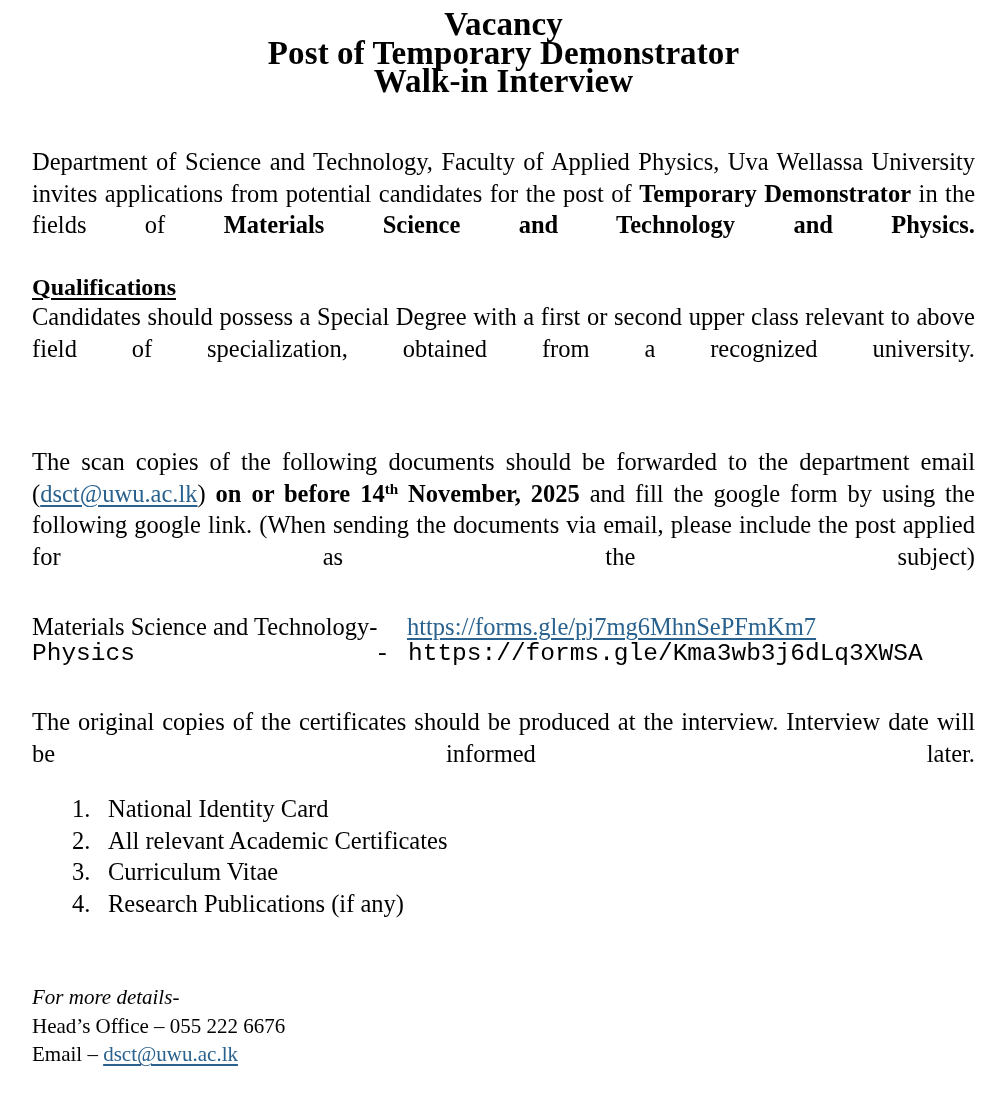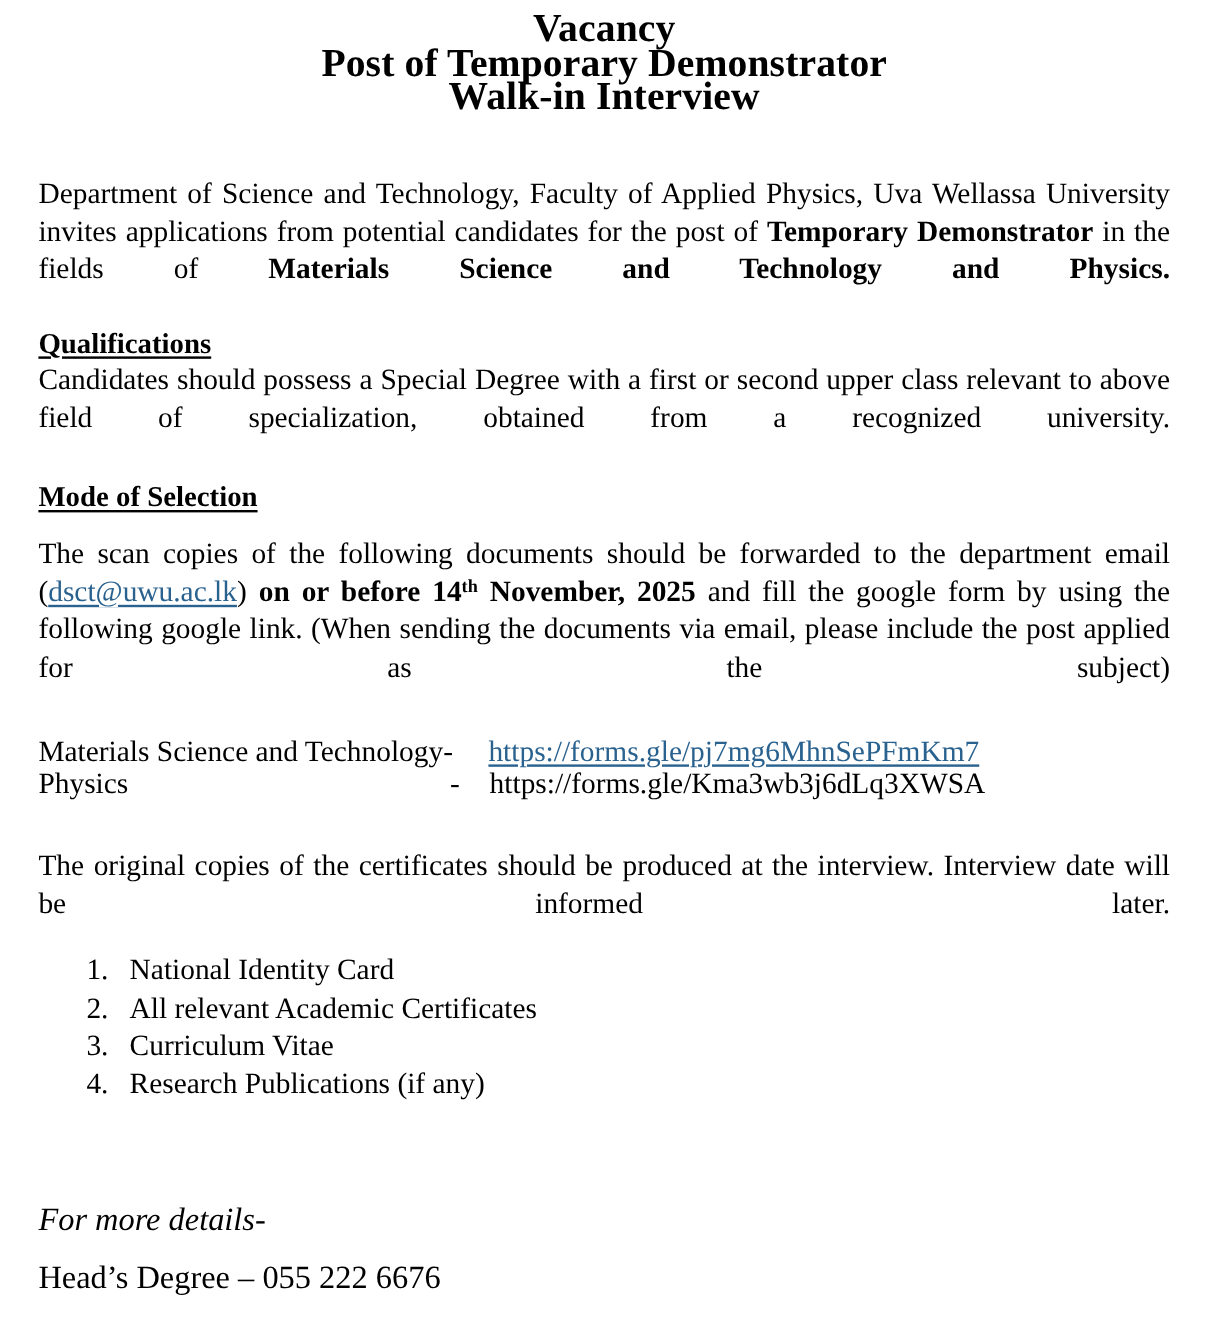--- a/index.html
+++ b/index.html
@@ -115,24 +115,23 @@
   }
   .doc-list li .num {
     position: absolute;
     left: 40px;
     width: 30px;
     text-align: left;
   }
 
   
   .footer-line {
-    font-size: 27px;
+    font-size: 21px;
     line-height: 28.5px;
     white-space: nowrap;
-    margin-top: 19px;
   }
   .footer-italic { font-style: italic; }
 </style>
 </head>
 <body>
 
 <div class="page">
   <div class="content">
 
     <div class="title-block">
@@ -146,49 +145,46 @@
     </div>
 
     <div class="row-abs" style="top:272px;">
       <div class="heading"><span class="u">Qualifications </span></div>
     </div>
 
     <div class="row-abs" style="top:301px;">
       <p class="para justified">Candidates should possess a Special Degree with a first or second upper class relevant to above field of specialization, obtained from a recognized university.</p>
     </div>
 
-    <div class="row-abs" style="top:400px;">
-      <div class="heading"><span class="u">Mode of Selection </span></div>
-    </div>
 
     <div class="row-abs" style="top:446px;">
       <p class="para justified"><span>The scan copies of the following documents should be forwarded to the department email (</span><a class="link" href="#">dsct@uwu.ac.lk</a><span>) </span><b><span>on or before 14</span><sup class="ordinal">th</sup><span> November, 2025</span></b><span> and fill the google form by using the following google link. (When sending the documents via email, please include the post applied for as the subject)</span></p>
     </div>
 
     <div class="row-abs" style="top:611px;">
       <div class="form-row"><span class="form-label" style="width:372px;">Materials Science and Technology-</span><a class="form-url link" href="#" style="margin-left:3px;">https://forms.gle/pj7mg6MhnSePFmKm7</a></div>
     </div>
 
-    <div class="row-abs" style="top:638px;">
+    <div class="row-abs" style="top:638px;font-family:Liberation Mono, monospace;">
       <div class="form-row"><span class="form-label" style="width:343px;">Physics</span><span class="form-dash" style="width:33px;">-</span><span class="form-url plainurl">https://forms.gle/Kma3wb3j6dLq3XWSA</span></div>
     </div>
 
     <div class="row-abs" style="top:706px;">
       <p class="para justified">The original copies of the certificates should be produced at the interview. Interview date will be informed later.</p>
     </div>
 
     <div class="row-abs" style="top:793px;">
       <ol class="doc-list">
         <li><span class="num">1.</span><span>National Identity Card</span></li>
         <li><span class="num">2.</span><span>All relevant Academic Certificates</span></li>
         <li><span class="num">3.</span><span>Curriculum Vitae</span></li>
         <li><span class="num">4.</span><span>Research Publications (if any)</span></li>
       </ol>
     </div>
 
     <div class="row-abs" style="top:983px;">
       <div class="footer-line"><i class="footer-italic">For more details</i><span>-</span></div>
-      <div class="footer-line"><span>Head’s Degree – </span><span>055 222 6676</span></div>
+      <div class="footer-line"><span>Head’s Office – </span><span>055 222 6676</span></div>
       <div class="footer-line"><span>Email – </span><a class="link" href="#">dsct@uwu.ac.lk</a></div>
     </div>
 
   </div>
 </div>
 
 </body></html>

